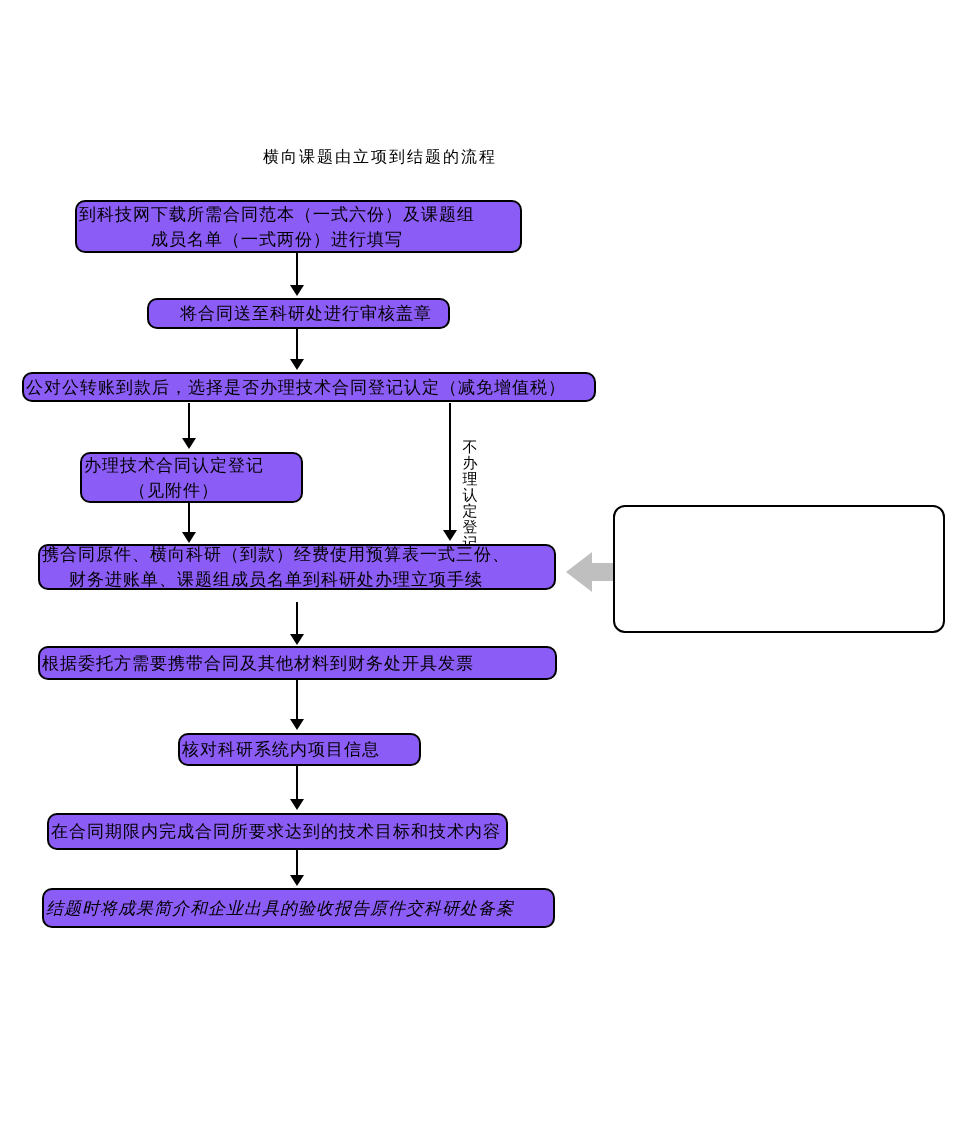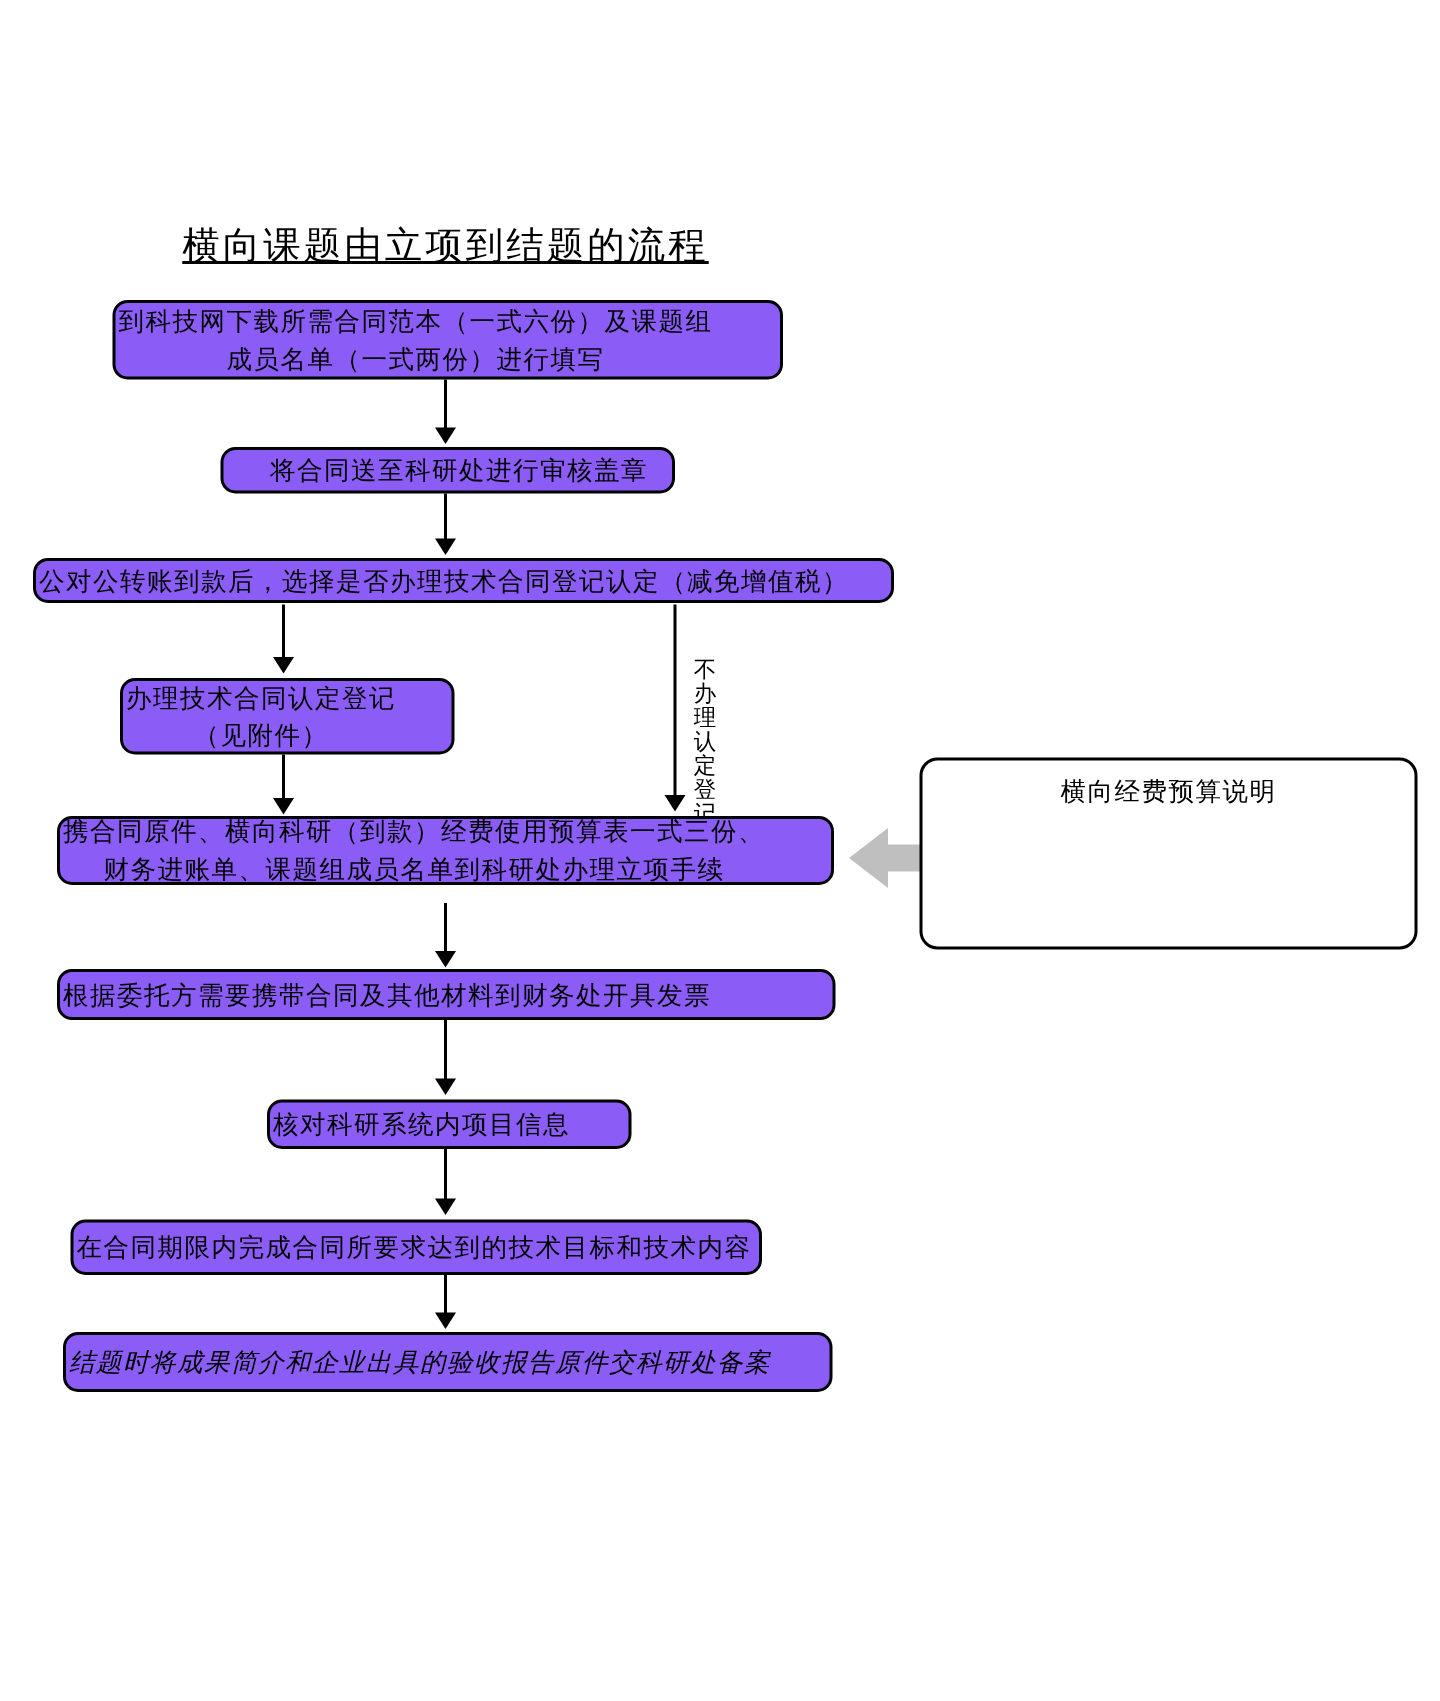--- a/index.html
+++ b/index.html
@@ -8,25 +8,24 @@
     width: 960px;
     height: 1134px;
     background: #ffffff;
     font-family: "Liberation Serif", "DejaVu Serif", serif;
     color: #000000;
     overflow: hidden;
   }
   .diagram-title {
     position: absolute;
     left: 97px; top: 147px; width: 400px;
-    text-align: center;
-    font-size: 25px;
+    text-align: right;
+    font-size: 16px;
     letter-spacing: 2px;
     white-space: nowrap;
-    text-decoration: underline;
   }
   .fbox {
     position: absolute;
     box-sizing: border-box;
     border: 2px solid #000000;
     border-radius: 10px;
     background: #8b5cf6;
     display: flex;
     align-items: center;
     text-align: center;
@@ -152,16 +151,15 @@
     <span>结题时将成果简介和企业出具的验收报告原件交科研处备案</span>
   </div>
 
   <div class="callout-arrow" style="left:566px; top:552px;">
     <svg width="48" height="40" viewBox="0 0 48 40" xmlns="http://www.w3.org/2000/svg">
       <polygon points="0,20 26,0 26,11 48,11 48,29 26,29 26,40" fill="#bfbfbf"></polygon>
     </svg>
   </div>
 
   <div class="note-box" style="left:613px; top:505px; width:332px; height:128px;">
-    <div class="note-title">横向经费预算说明</div>
   </div>
 
 </div>
 
 </body></html>

